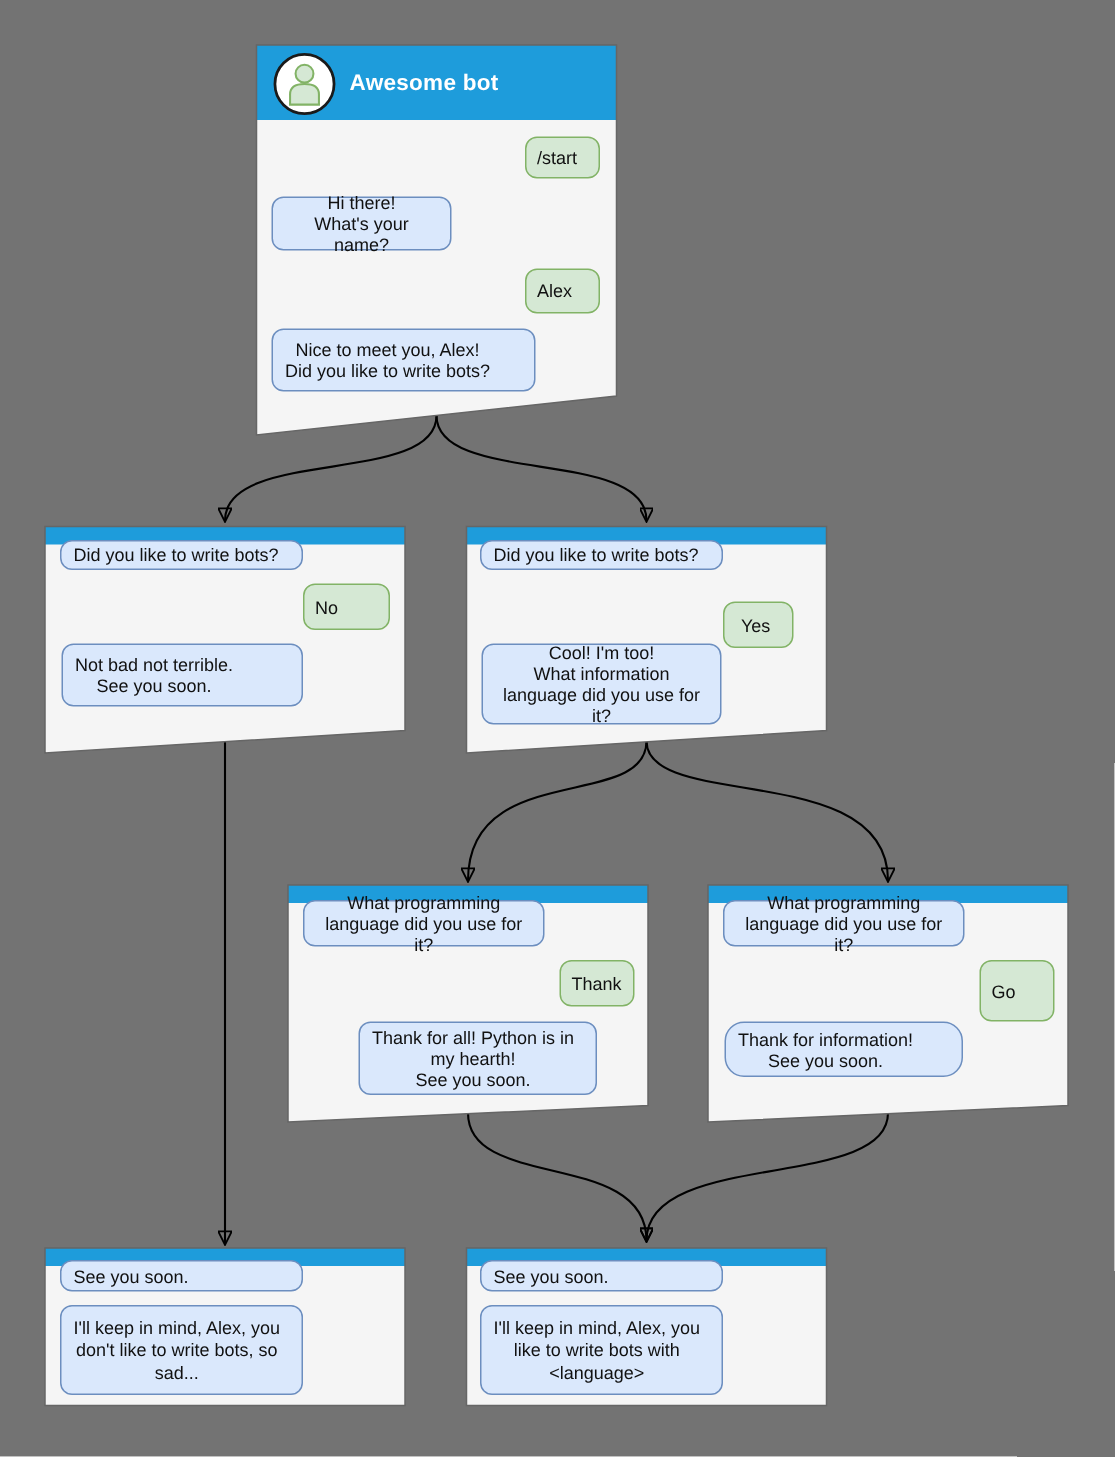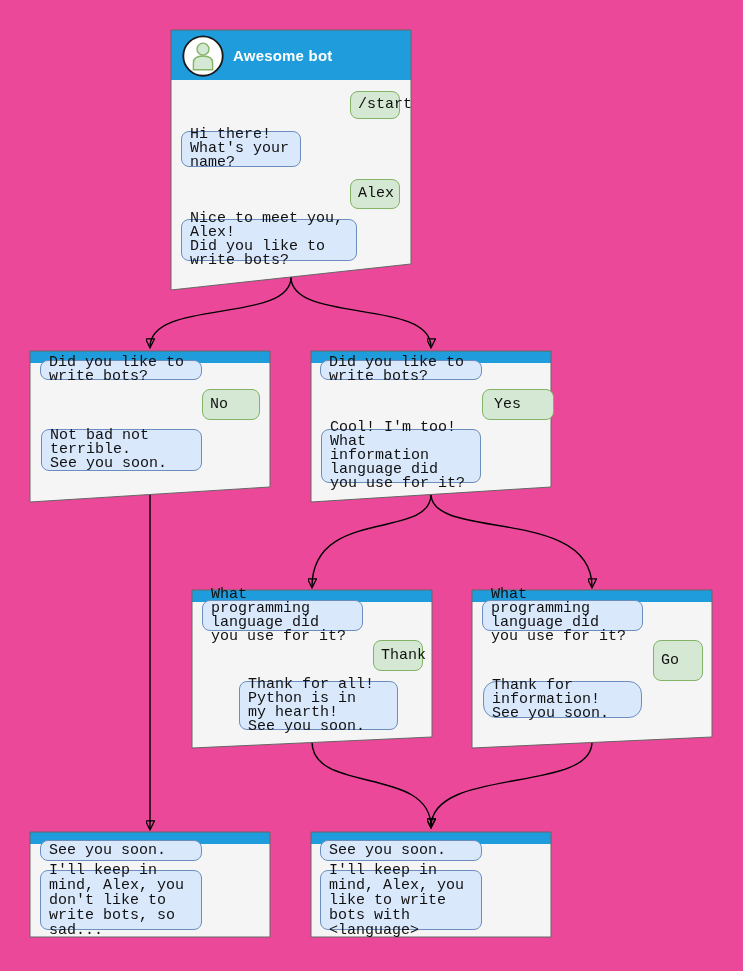--- a/index.html
+++ b/index.html
@@ -7,34 +7,34 @@
     --box-fill:#f5f5f5;
     --box-border:#666666;
     --bot-bubble-fill:#dae8fc;
     --bot-bubble-border:#6c8ebf;
     --user-bubble-fill:#d5e8d4;
     --user-bubble-border:#82b366;
     --edge:#000000;
   }
   html,body{margin:0;padding:0;background:#ffffff;}
   body{font-family:"Liberation Sans","DejaVu Sans",sans-serif;color:#111;}
-  .canvas{position:relative;width:743px;height:971px;background:#ec4899;overflow:hidden;}
+  .canvas{position:relative;width:743px;height:971px;background:#737373;overflow:hidden;text-align:center;}
   .edges{position:absolute;left:0;top:0;z-index:0;}
   .edges path{fill:none;stroke:var(--edge);stroke-width:1.4px;}
   .node{position:absolute;z-index:1;}
   .node svg.shape{position:absolute;left:0;top:0;overflow:visible;}
   .shape .body{fill:var(--box-fill);}
   .shape .strip{fill:var(--accent);}
   .shape .outline{fill:none;stroke:var(--box-border);stroke-width:1;}
   .header-content{position:absolute;left:0;top:0;width:240px;height:50px;display:flex;align-items:center;z-index:3;}
   .avatar{position:absolute;left:10px;top:4px;width:44px;height:44px;}
   .node-title{position:absolute;left:62px;top:0;height:50px;display:flex;align-items:center;
     color:#ffffff;font-weight:bold;font-size:15px;letter-spacing:.2px;}
   .bubble{position:absolute;z-index:2;display:flex;align-items:center;border-radius:8px;
-    font-size:15px;line-height:14px;box-sizing:border-box;font-family:Liberation Mono, monospace;}
+    font-size:12px;line-height:14px;box-sizing:border-box;}
   .bubble span{white-space:pre-line;}
   .bubble.bot{background:var(--bot-bubble-fill);border:1px solid var(--bot-bubble-border);padding:3px 8px;}
   .bubble.user{background:var(--user-bubble-fill);border:1px solid var(--user-bubble-border);padding:2px 7px;}
   .bubble.user span{white-space:pre;}
   .bubble.tall{line-height:15px;}
 </style>
 </head>
 <body>
 
 <div class="canvas">
@@ -104,21 +104,21 @@
 
   <div class="node" style="left:311px;top:351px;width:240px;height:151px;">
     <svg class="shape" width="240" height="151" viewBox="0 0 240 151">
       <polygon class="body" points="0,0 240,0 240,136 0,151"></polygon>
       <rect class="strip" x="0" y="0" width="240" height="12"></rect>
       <polygon class="outline" points="0,0 240,0 240,136 0,151"></polygon>
     </svg>
     <div class="bubble bot" style="left:9px;top:9px;width:162px;height:20px;">
         <span>Did you like to write bots?</span>
       </div>
-    <div class="bubble user" style="left:171px;top:38px;width:72px;height:31px;padding-left:11px;">
+    <div class="bubble user" style="left:171px;top:50px;width:47px;height:31px;padding-left:11px;">
         <span>Yes</span>
       </div>
     <div class="bubble bot" style="left:10px;top:78px;width:160px;height:54px;">
         <span>Cool! I'm too!
 What information
 language did you use for it?</span>
       </div>
   </div>
 
   <div class="node" style="left:192px;top:590px;width:240px;height:158px;">

